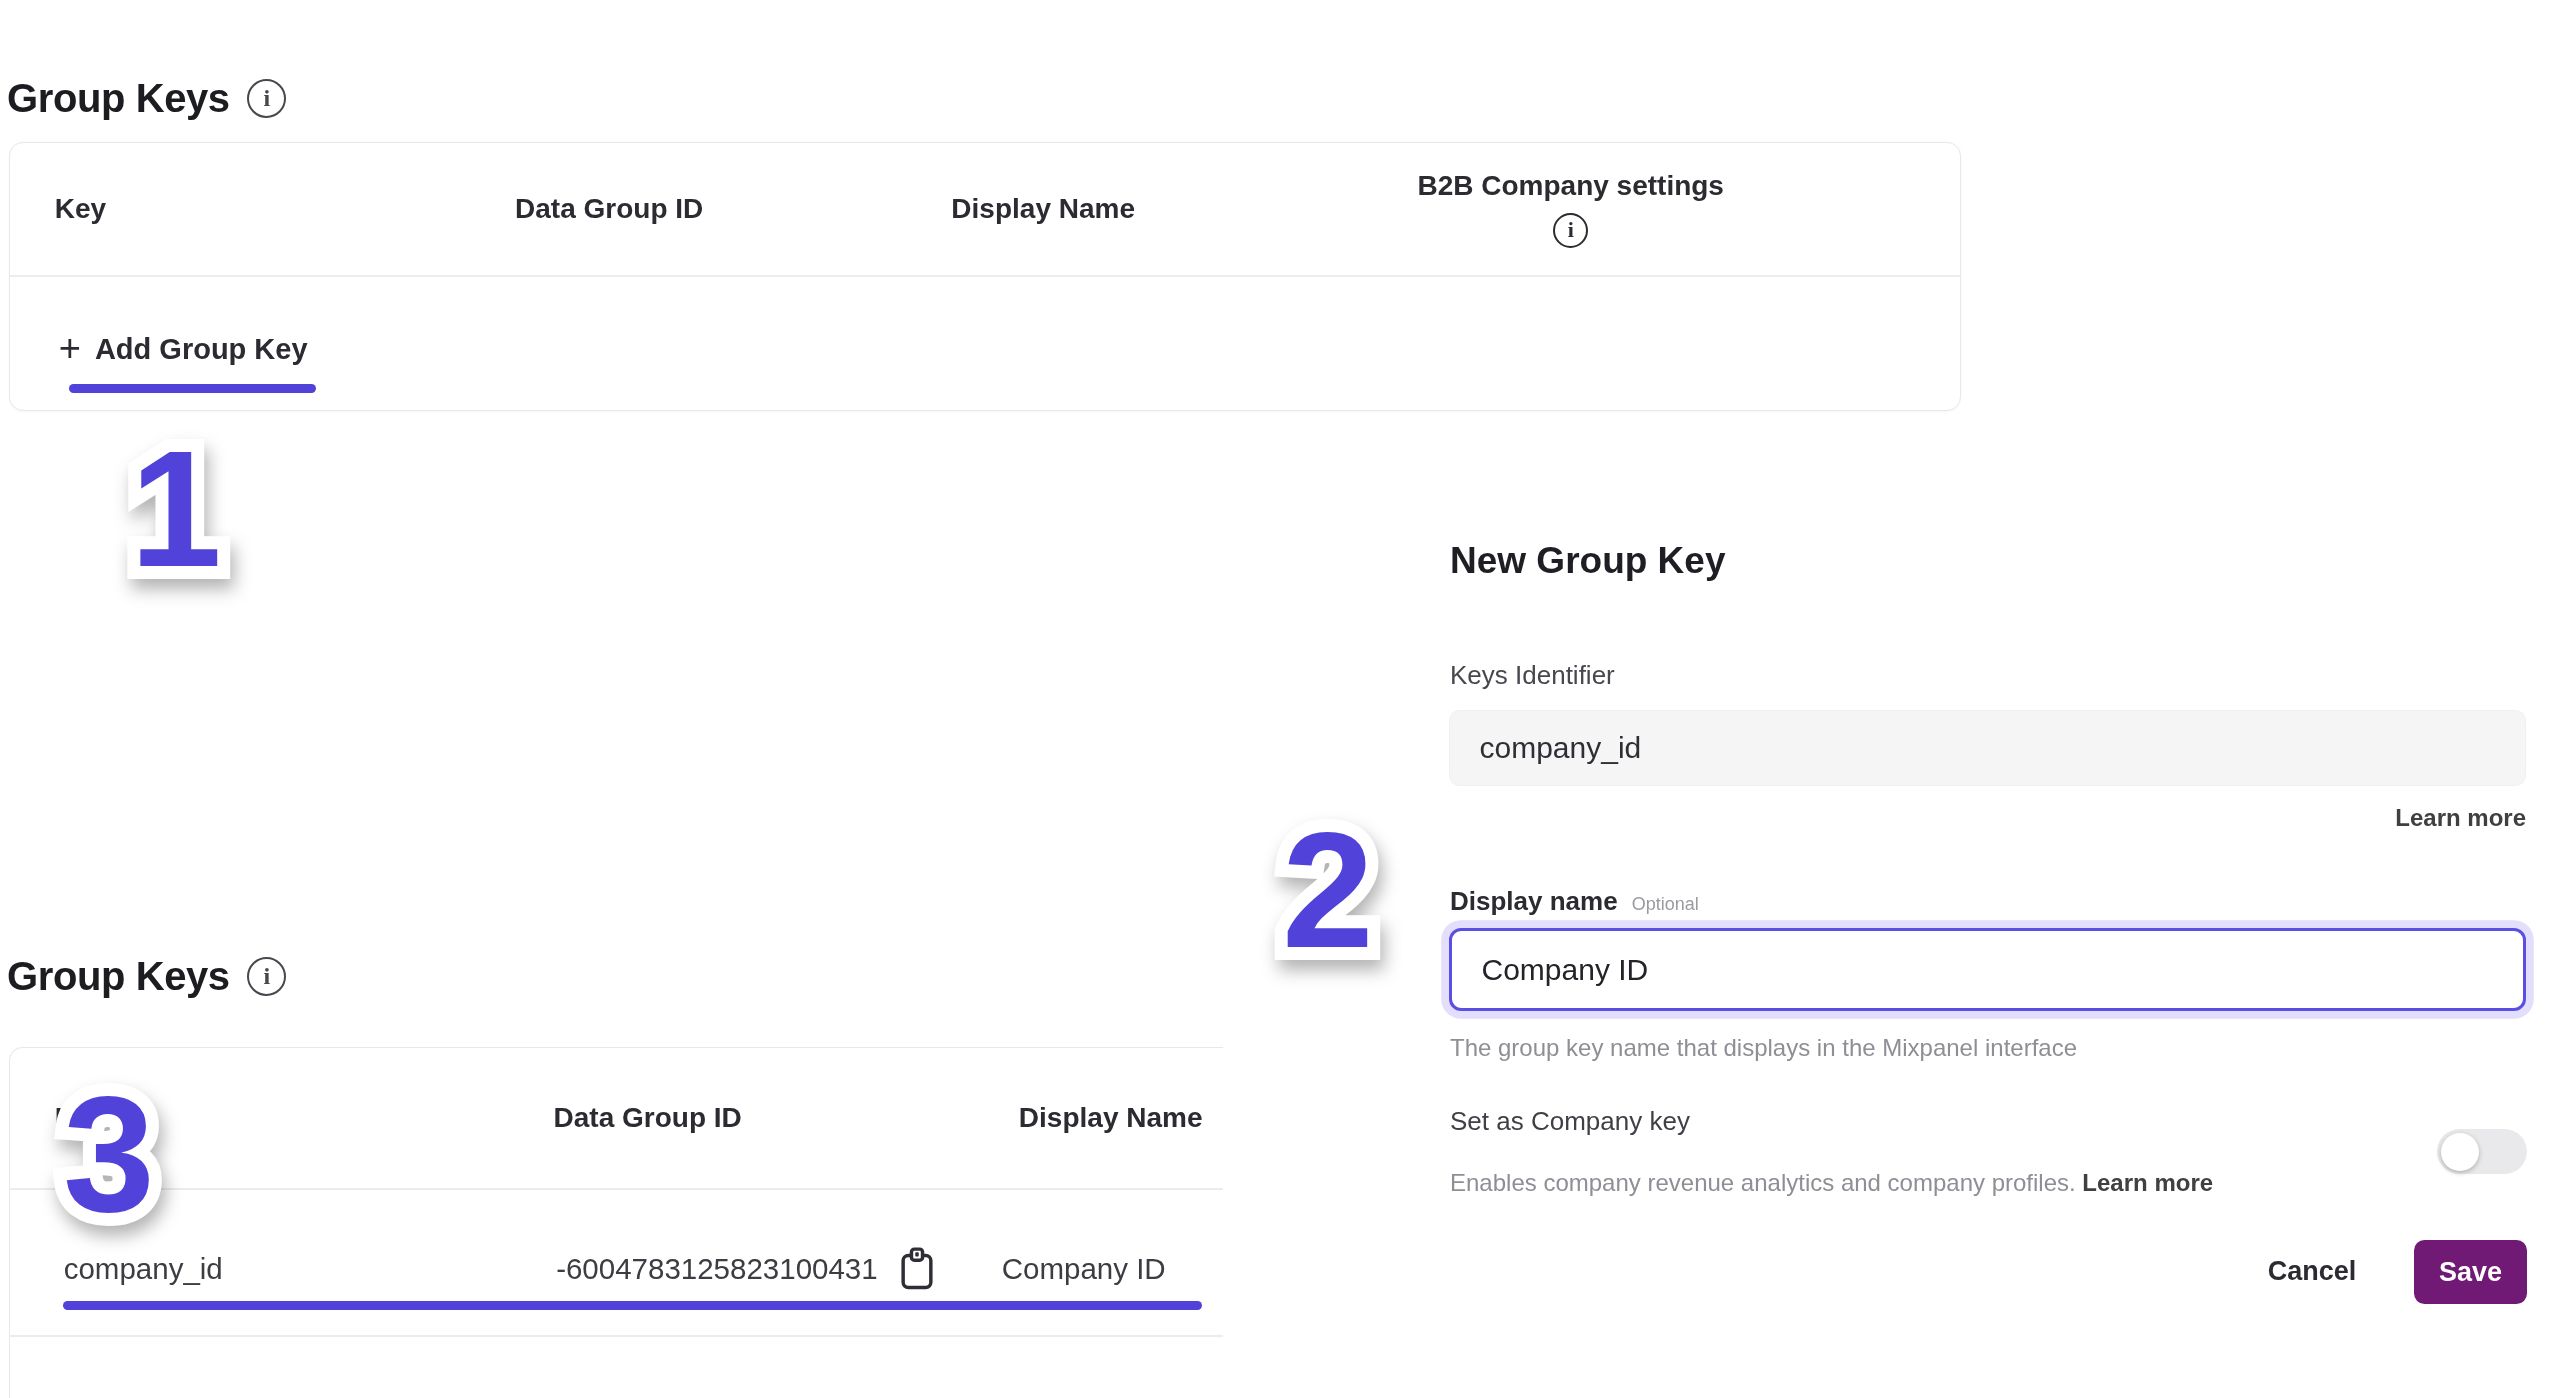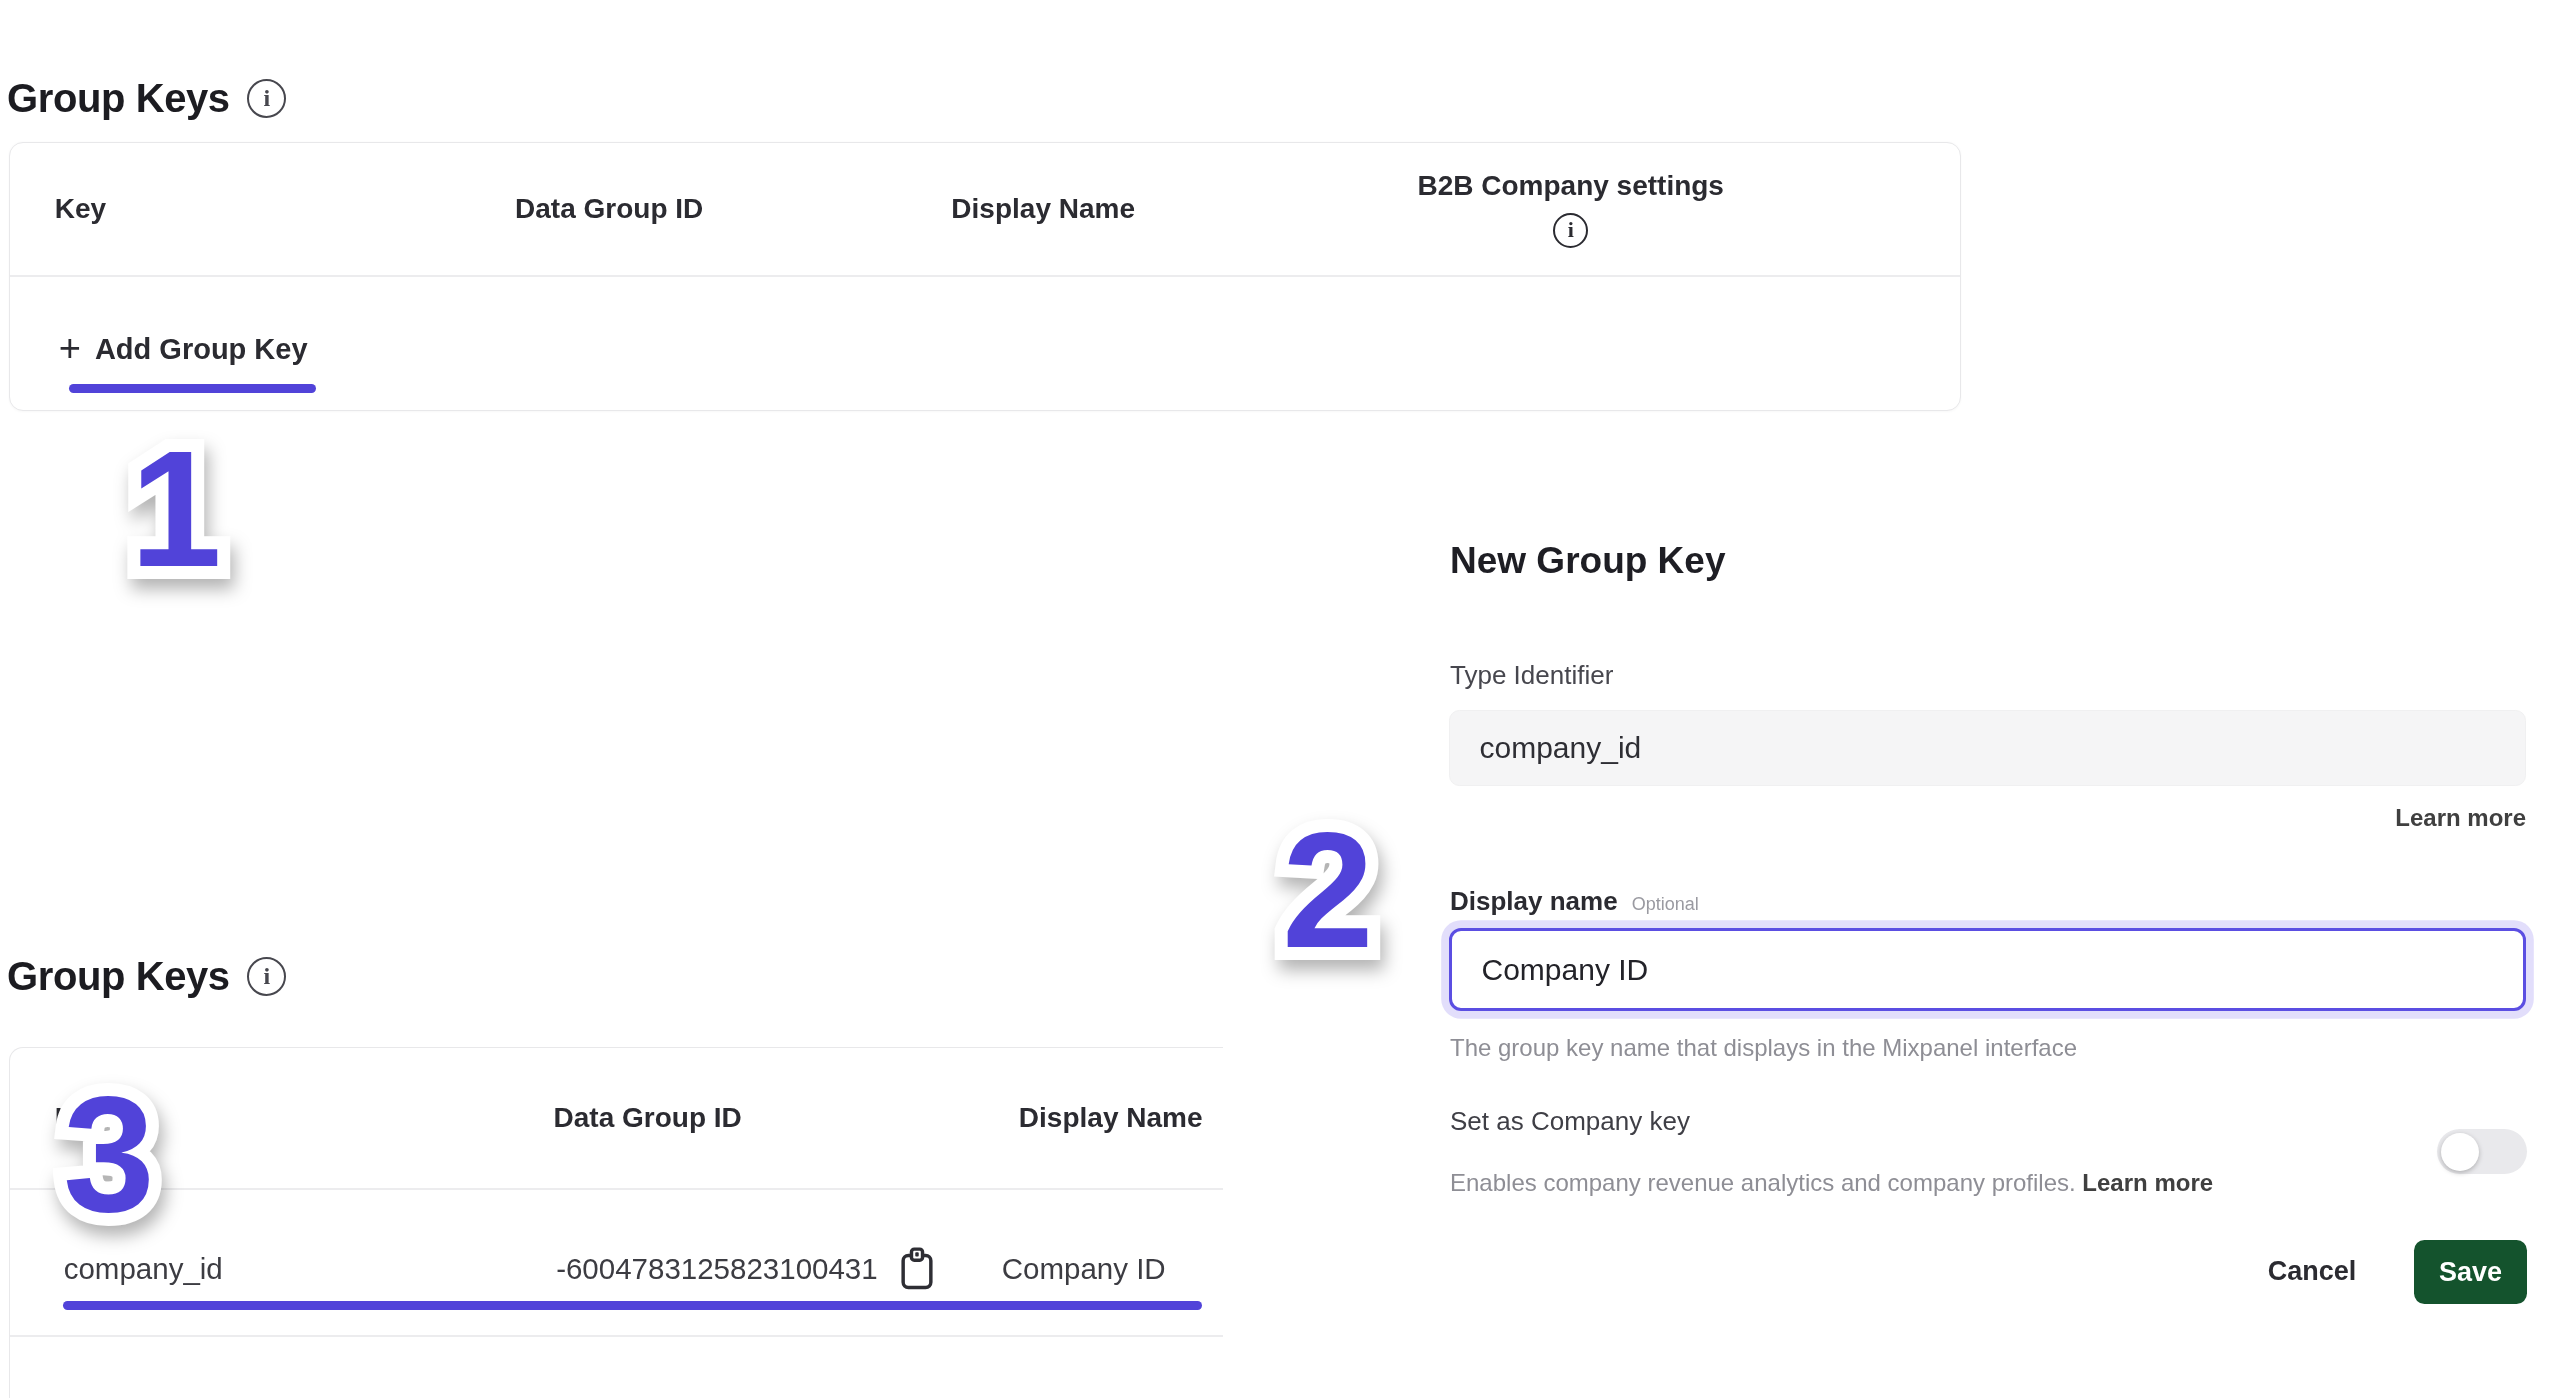--- a/index.html
+++ b/index.html
@@ -201,21 +201,21 @@
   .cancel-btn {
     position: absolute; left: 2251px; top: 1256px; width: 122px;
     text-align: center;
     font-size: 27px; font-weight: 700; color: #2b2b31;
     cursor: pointer;
   }
   .save-btn {
     position: absolute; left: 2414px; top: 1240px;
     width: 113px; height: 64px;
     border-radius: 10.4px;
-    background: #14532d;
+    background: #701a75;
     color: #fff;
     font-size: 27px; font-weight: 700;
     display: flex; align-items: center; justify-content: center;
     cursor: pointer;
     border: none;
     font-family: "Liberation Sans", sans-serif;
   }
 </style>
 </head>
 <body>
@@ -244,21 +244,21 @@
 
   <div class="hl hl1"></div>
 
   <div class="step step1">
     <span class="outline">1</span>
     <span class="fillnum">1</span>
   </div>
 
   <div class="panel-title">New Group Key</div>
 
-  <div class="field-label gi-label">Type Identifier</div>
+  <div class="field-label gi-label">Keys Identifier</div>
   <input class="tinput input-gray" type="text" value="company_id" style="">
   <a class="link link-right">Learn more</a>
 
   <div class="dn-label-row">
     <span class="dn-label">Display name</span>
     <span class="optional">Optional</span>
   </div>
   <input class="tinput input-focus" type="text" value="Company ID" style="">
   <div class="helper helper2">The group key name that displays in the Mixpanel interface</div>
 

